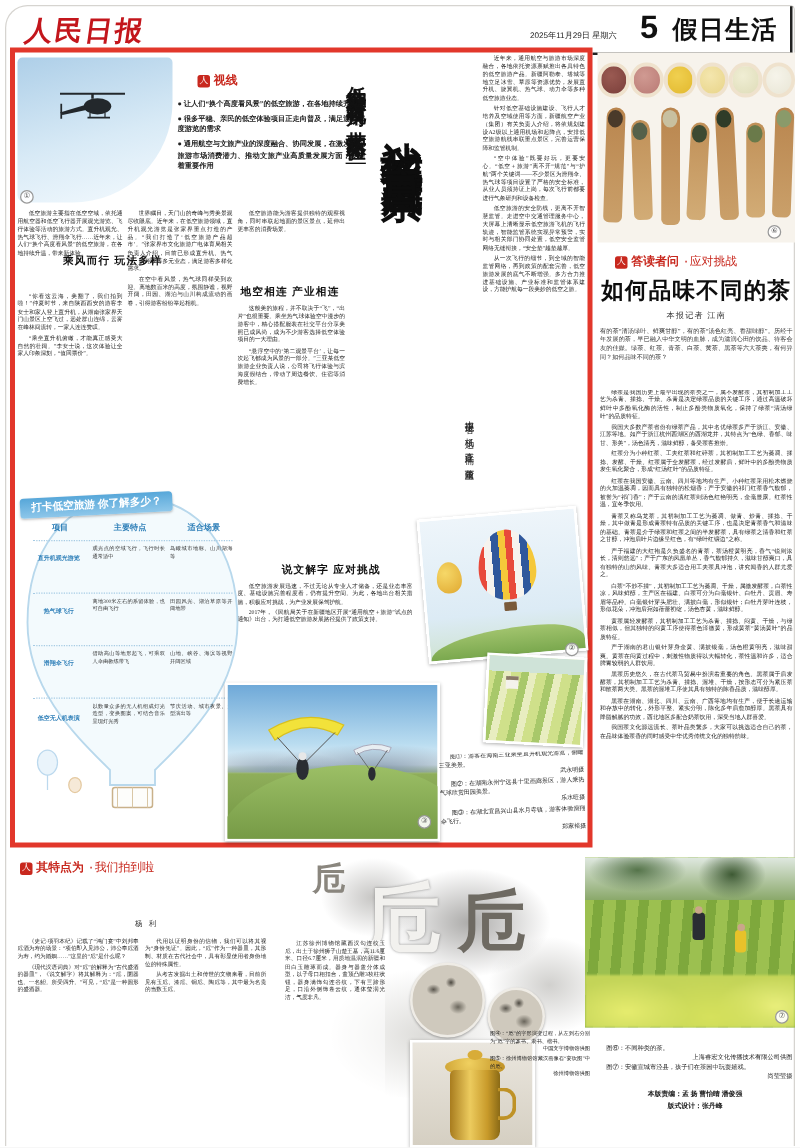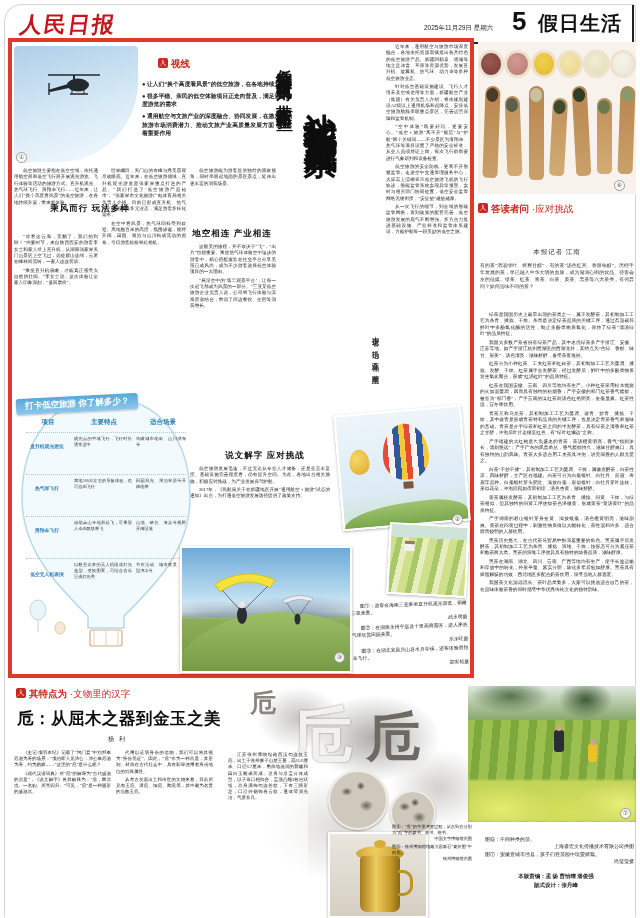--- a/index.html
+++ b/index.html
@@ -11,21 +11,21 @@
   
   .masthead{left:20px;top:10px;font-size:22px;font-weight:bold;color:#c3161c;
             transform:skewX(-8deg);letter-spacing:2px;}
   .bracket{left:420px;top:5px;width:212px;height:37px;border-bottom:2px solid #222;border-right:2px solid #222;}
   .dateline{left:424px;top:24px;font-size:6.5px;color:#222;font-family:"Liberation Sans",sans-serif;}
   .pagenum{left:512px;top:6px;font-size:26px;font-weight:bold;font-family:"Liberation Sans",sans-serif;color:#111;}
   .sectionname{left:538px;top:10px;font-size:20px;font-weight:bold;color:#111;letter-spacing:1px;}
   
   .redbox{left:8px;top:38px;width:466px;height:640px;border:4px solid #e2372b;box-sizing:border-box;background:#fff;}
   
-  .collabel{display:flex;align-items:flex-start;gap:3px;font-family:Liberation Sans, sans-serif;
+  .collabel{display:flex;align-items:center;gap:3px;font-family:Liberation Mono, monospace;
             font-size:9.5px;color:#c8281e;white-space:nowrap;}
   .collabel .ico{width:10px;height:10px;background:#c8281e;color:#fff;font-size:7px;line-height:10px;
                  text-align:center;border-radius:2px;flex:0 0 auto;}
   .collabel b{font-weight:bold;}
   
   .tcol{font-size:4.6px;line-height:1.38;text-align:justify;color:#1c1c1c;overflow:hidden;}
   .tcol p{margin:0 0 2px;text-indent:9px;}
   .bullets{font-size:5.8px;line-height:1.5;font-weight:bold;color:#222;text-align:justify;overflow:hidden;}
   .bullets p{margin:0 0 3px;}
   .subhead{font-weight:bold;font-size:8.5px;color:#111;text-align:center;
@@ -261,48 +261,48 @@
       <span style="width:15px;height:76px;background:linear-gradient(#c09058,#d2ac76);border-radius:8px 8px 5px 5px;position:relative;margin-top:12px">
           <i style="position:absolute;left:1px;top:2px;width:12px;height:14px;border-radius:50%;background:#6a7a4a;display:block"></i>
         </span>
       <span style="width:15px;height:88px;background:linear-gradient(#b9854e,#caa06a);border-radius:8px 8px 5px 5px;position:relative;transform:rotate(2deg)">
           <i style="position:absolute;left:1px;top:2px;width:12px;height:14px;border-radius:50%;background:#8a9a6a;display:block"></i>
         </span>
     </div>
   </div>
   <div class="abs circ" style="left:614px;top:180px">⑥</div>
 
-  <div class="abs collabel" style="left:478px;top:203px">
+  <div class="abs collabel" style="left:492px;top:203px">
     <span class="ico">人</span>
     <b>答读者问</b>
     <span>·应对挑战</span>
   </div>
+  <div class="abs tea-head" style="left:478px;top:220px;width:158px">如何品味不同的茶</div>
   <div class="abs tea-byline" style="left:478px;top:248px;width:158px">本报记者 江南</div>
   <div class="abs tea-intro" style="left:480px;top:262px;width:154px;height:46px">有的茶“清汤绿叶、鲜爽甘醇”，有的茶“汤色红亮、香甜味醇”。历经千年发展的茶，早已融入中华文明的血脉，成为滋润心田的饮品、待客会友的佳媒。绿茶、红茶、青茶、白茶、黄茶、黑茶等六大茶类，有何异同？如何品味不同的茶？</div>
   <div class="abs tcol" style="left:480px;top:312px;width:154px;height:372px;font-size:4.7px">
     <p>绿茶是我国历史上最早出现的茶类之一，属不发酵茶，其初制加工工艺为杀青、揉捻、干燥。杀青是决定绿茶品质的关键工序，通过高温破坏鲜叶中多酚氧化酶的活性，制止多酚类物质氧化，保持了绿茶“清汤绿叶”的品质特征。</p>
     <p>我国大多数产茶省份有绿茶产品，其中名优绿茶多产于浙江、安徽、江苏等地。如产于浙江杭州西湖区的西湖龙井，其特点为“色绿、香郁、味甘、形美”，汤色清亮，滋味鲜醇，备受茶客推崇。</p>
     <p>红茶分为小种红茶、工夫红茶和红碎茶，其初制加工工艺为萎凋、揉捻、发酵、干燥。红茶属于全发酵茶，经过发酵后，鲜叶中的多酚类物质发生氧化聚合，形成“红汤红叶”的品质特征。</p>
     <p>红茶在我国安徽、云南、四川等地均有生产。小种红茶采用松木燃烧的火加温萎凋，因而具有独特的松烟香；产于安徽的祁门红茶香气馥郁，被誉为“祁门香”；产于云南的滇红茶则汤色红艳明亮，金毫显露。红茶性温，宜冬季饮用。</p>
     <p>青茶又称乌龙茶，其初制加工工艺为萎凋、做青、炒青、揉捻、干燥，其中做青是形成青茶特有品质的关键工序，也是决定青茶香气和滋味的基础。青茶是介于绿茶和红茶之间的半发酵茶，具有绿茶之清香和红茶之甘醇，冲泡后叶片边缘呈红色，有“绿叶红镶边”之称。</p>
     <p>产于福建的大红袍是久负盛名的青茶，茶汤橙黄明亮，香气“锐则浓长，清则悠远”；产于广东的凤凰单丛，香气馥郁持久，滋味甘醇爽口，具有独特的山韵风味。青茶大多适合用工夫茶具冲泡，讲究闻香的人群尤爱之。</p>
     <p>白茶“不炒不揉”，其初制加工工艺为萎凋、干燥，属微发酵茶，白茶性凉，风味鲜醇，主产区在福建。白茶可分为白毫银针、白牡丹、贡眉、寿眉等品种。白毫银针芽头肥壮、满披白毫，形似银针；白牡丹芽叶连枝，形似花朵，冲泡后宛如蓓蕾初绽，汤色杏黄，滋味鲜醇。</p>
     <p>黄茶属轻发酵茶，其初制加工工艺为杀青、揉捻、闷黄、干燥，与绿茶相似，但其独特的闷黄工序使得茶色泽微黄，形成黄茶“黄汤黄叶”的品质特征。</p>
     <p>产于湖南的君山银针芽身金黄、满披银毫，汤色橙黄明亮，滋味甜爽。黄茶在闷黄过程中，刺激性物质得以大幅转化，茶性温和许多，适合脾胃较弱的人群饮用。</p>
     <p>黑茶历史悠久，在古代茶马贸易中扮演着重要的角色。黑茶属于后发酵茶，其初制加工工艺为杀青、揉捻、渥堆、干燥，按形态可分为紧压茶和散茶两大类。黑茶的渥堆工序使其具有独特的陈香品质，滋味醇厚。</p>
     <p>黑茶在湖南、湖北、四川、云南、广西等地均有生产，便于长途运输和存放中的转化，外形平整、紧实分明，陈化多年后愈加醇厚。黑茶具有降脂解腻的功效，西北地区多配合奶茶饮用，深受当地人群喜爱。</p>
     <p>我国茶文化源远流长、茶叶品类繁多，大家可以挑选适合自己的茶，在品味体验茶香的同时感受中华优秀传统文化的独特韵味。</p>
   </div>
 
   <div class="abs collabel" style="left:16px;top:688px">
     <span class="ico">人</span>
     <b>其特点为</b>
-    <span>·文物里的汉字</span>
-  </div>
-  <div class="abs relic-head" style="left:10px;top:708px;width:218px">卮：从屈木之器到金玉之美</div>
+    <span>·我们拍到啦</span>
+  </div>
   <div class="abs relic-byline" style="left:10px;top:735px;width:218px">杨利</div>
   <div class="abs tcol" style="left:14px;top:750px;width:97px;height:162px;font-size:4.5px">
     <p>《史记·项羽本纪》记载了“鸿门宴”中刘邦奉卮酒为寿的场景：“项伯即入见沛公，沛公奉卮酒为寿，约为婚姻……”这里的“卮”是什么呢？</p>
     <p>《现代汉语词典》对“卮”的解释为“古代盛酒的器皿”，《说文解字》将其解释为：“卮，圜器也。一名觛。所受四升。”可见，“卮”是一种圆形的盛酒器。</p>
   </div>
   <div class="abs tcol" style="left:116px;top:750px;width:97px;height:162px;font-size:4.5px">
     <p>代用以证明身份的信物，我们可以将其视为“身份凭证”。因此，“卮”作为一种器皿，其形制、材质在古代社会中，具有彰显使用者身份地位的特殊属性。</p>
     <p>从考古发掘出土和传世的文物来看，目前所见有玉卮、漆卮、铜卮、陶卮等，其中最为名贵的当数玉卮。</p>
   </div>
 

